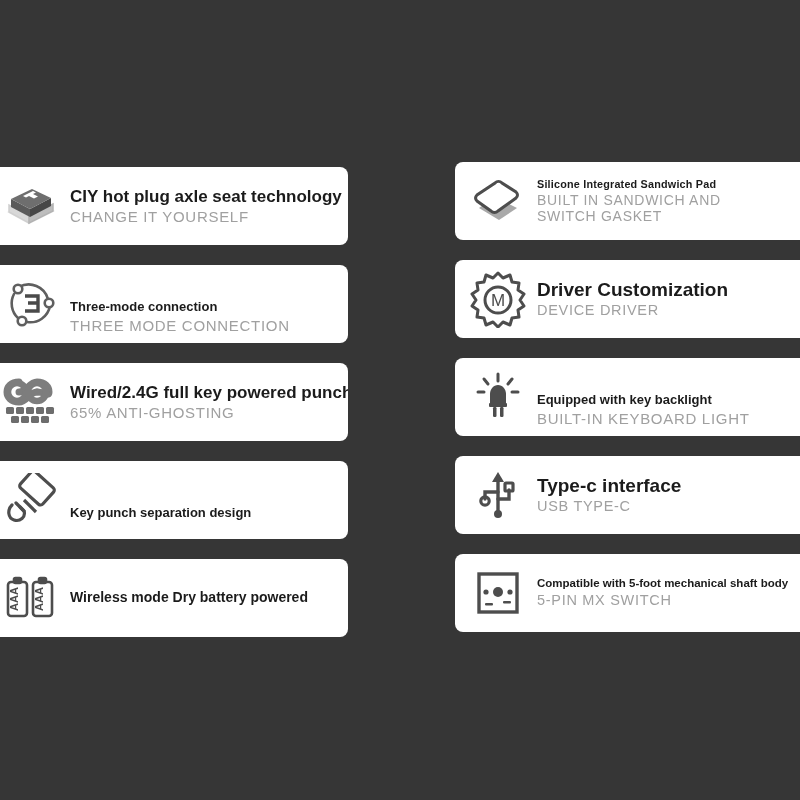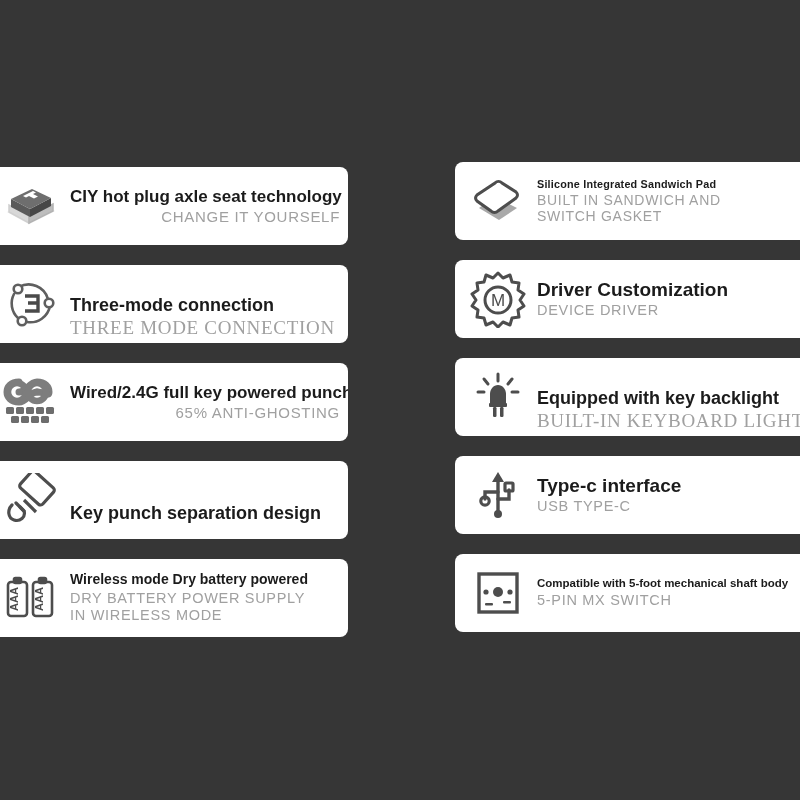--- a/index.html
+++ b/index.html
@@ -74,24 +74,24 @@
     color: #a0a0a0;
     font-weight: normal;
     letter-spacing: 0.7px;
     line-height: 1.15;
     margin-top: 2px;
     white-space: pre-line;
   }
 
   
   .t-15 .title { font-size: 17px; }
-  .t-15 .subtitle { font-size: 15px; text-align: right; }
-
-  .t-13 .title { font-size: 18px; margin-top: 26px; }
-  .t-13 .subtitle { font-size: 19px; font-family: Liberation Serif, serif; }
+  .t-15 .subtitle { font-size: 15px; }
+
+  .t-13 .title { font-size: 13px; margin-top: 26px; }
+  .t-13 .subtitle { font-size: 15px; }
 
   .t-11 .title { font-size: 10.8px; letter-spacing: 0.2px; }
   .t-11 .subtitle { font-size: 14px; }
 
   .t-big .title { font-size: 19px; }
   .t-big .subtitle { font-size: 14.5px; }
 
   .t-12 .title { font-size: 11.5px; }
   .t-12 .subtitle { font-size: 14.5px; }
 
@@ -192,22 +192,20 @@
             <rect x="11" y="8" width="7" height="5" rx="1.5" fill="#4d4d4d"></rect>
             <rect x="30" y="12" width="19" height="34" rx="3"></rect>
             <rect x="36" y="8" width="7" height="5" rx="1.5" fill="#4d4d4d"></rect>
           </g>
           <text x="14.5" y="29" fill="#4d4d4d" font-family="Liberation Sans, sans-serif" font-size="11" font-weight="bold" text-anchor="middle" transform="rotate(-90 14.5 29)">AAA</text>
           <text x="39.5" y="29" fill="#4d4d4d" font-family="Liberation Sans, sans-serif" font-size="11" font-weight="bold" text-anchor="middle" transform="rotate(-90 39.5 29)">AAA</text>
         </svg>
       </div>
       <div class="card-text">
         <div class="title">Wireless mode Dry battery powered</div>
-        <div class="subtitle">DRY BATTERY POWER SUPPLY
-IN WIRELESS MODE</div>
       </div>
     </div>
 
   </div>
 
   <div class="column right">
 
     <div class="card t-11">
       <div class="card-icon">
         <svg width="58" height="52" viewBox="0 0 58 52">

